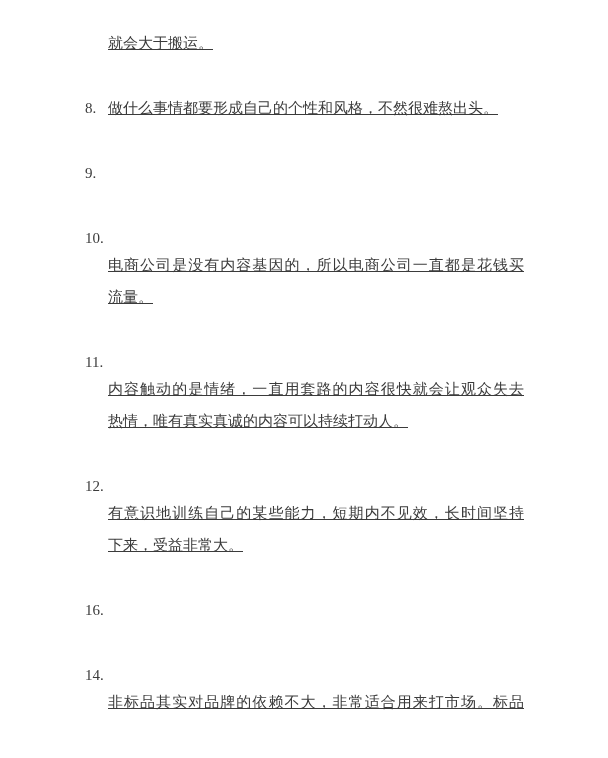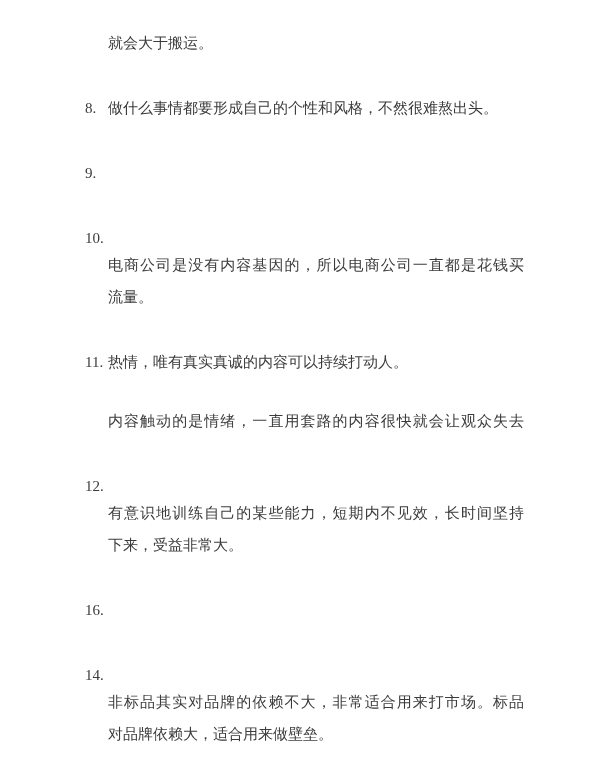--- a/index.html
+++ b/index.html
@@ -34,20 +34,21 @@
     letter-spacing: 0;
     white-space: nowrap;
   }
   .text {
     width: 416px;
     font-size: 15px;
     line-height: 32px;
   }
   .line {
     display: block;
+    text-decoration: underline;
   }
   
   .just {
     text-align: justify;
     text-align-last: justify;
     margin-top: 27px;
   }
 </style>
 </head>
 <body>
@@ -76,22 +77,22 @@
     <span class="num">10.</span>
     <div class="text">
       <span class="line just">电商公司是没有内容基因的，所以电商公司一直都是花钱买</span>
       <span class="line">流量。</span>
     </div>
   </div>
 
   <div class="item">
     <span class="num">11.</span>
     <div class="text">
+      <span class="line just">内容触动的是情绪，一直用套路的内容很快就会让观众失去</span>
       <span class="line">热情，唯有真实真诚的内容可以持续打动人。</span>
-      <span class="line just">内容触动的是情绪，一直用套路的内容很快就会让观众失去</span>
     </div>
   </div>
 
   <div class="item">
     <span class="num">12.</span>
     <div class="text">
       <span class="line just">有意识地训练自己的某些能力，短期内不见效，长时间坚持</span>
       <span class="line">下来，受益非常大。</span>
     </div>
   </div>
@@ -99,18 +100,17 @@
   <div class="item">
     <span class="num">16.</span>
     <div class="text">
     </div>
   </div>
 
   <div class="item">
     <span class="num">14.</span>
     <div class="text">
       <span class="line just">非标品其实对品牌的依赖不大，非常适合用来打市场。标品</span>
-      <span class="line">对品牌依赖大，适合用来做壁垒。</span>
     </div>
   </div>
 
 
 </main>
 
 </body></html>

